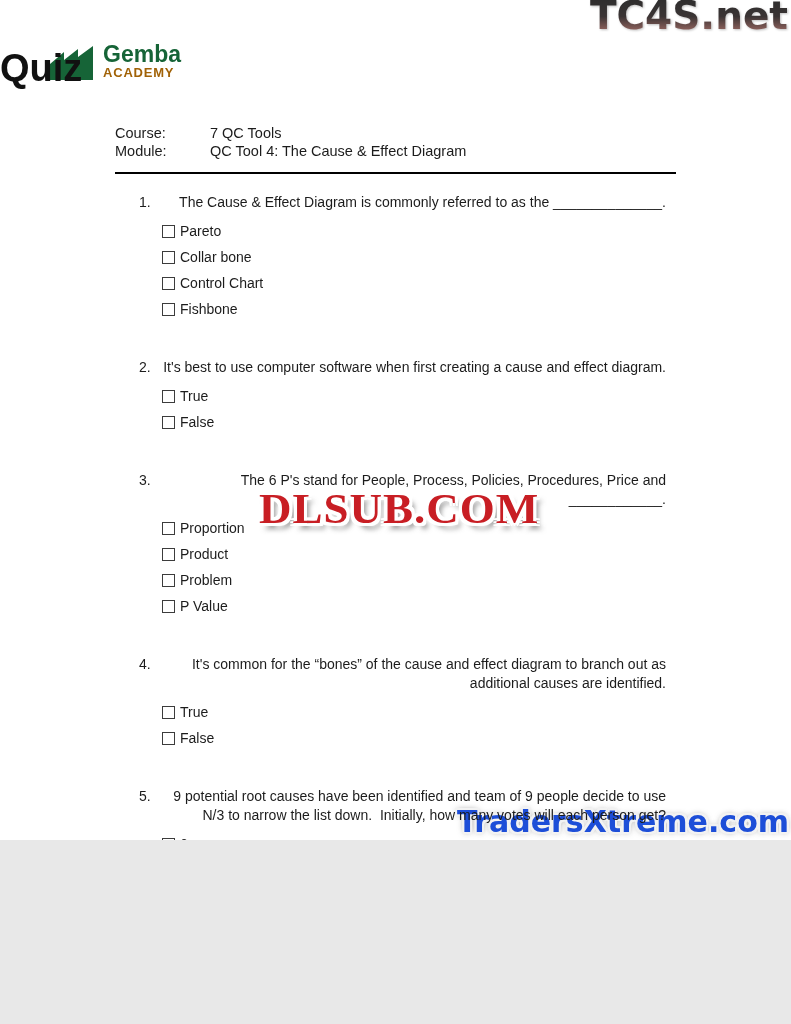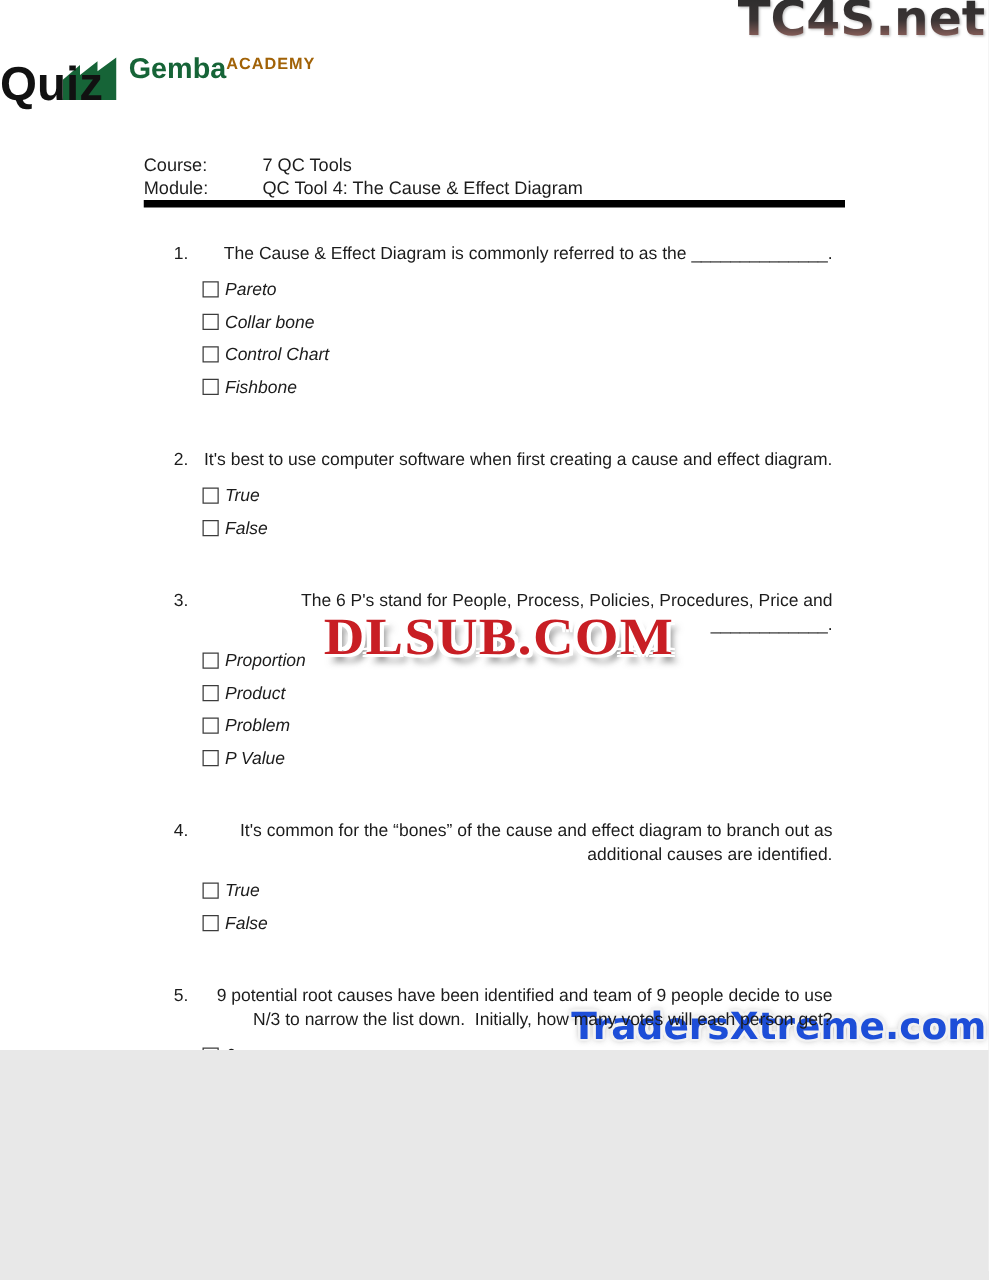--- a/index.html
+++ b/index.html
@@ -34,46 +34,46 @@
     color:#1d4ed8;
     text-shadow:
       -2px -2px 0 #f2f2f2, 2px -2px 0 #f2f2f2, -2px 2px 0 #f2f2f2, 2px 2px 0 #f2f2f2,
       -2px 0 0 #f2f2f2, 2px 0 0 #f2f2f2, 0 -2px 0 #f2f2f2, 0 2px 0 #f2f2f2,
       0 0 6px rgba(120,120,120,0.9);
   }
 
   
   .logo { position:absolute; left:50px; top:43px; display:flex; align-items:flex-start; }
   .factory-icon { margin-right:5px; }
-  .logo-text { display:flex; }
+  .logo-text { display:flex; flex-direction:column; }
   .logo-name   { font-weight:bold; font-size:23px; line-height:22px; color:#166437;
                  font-family:"Liberation Sans", sans-serif; letter-spacing:0px; }
   .logo-sub    { font-weight:bold; font-size:13px; line-height:15px; color:#a16207;
                  letter-spacing:0.8px; }
   .page-title {
     position:absolute; top:49px; left:0; right:51px; text-align:left;
     font-weight:bold; font-size:38px; line-height:38px; color:#111;
   }
 
   
   .course-block {
     position:absolute; left:115px; top:124px; width:561px;
-    border-bottom:6px solid #000000; padding-bottom:0;
+    border-bottom:2px solid #000000; padding-bottom:12px;
     font-size:14.5px; line-height:18px;
   }
   .info-row { display:flex; }
   .info-label { width:95px; flex:none; }
 
   
   .questions { position:absolute; left:139px; top:193px; width:527px; }
   .question { margin-bottom:40px; }
   .q-head { display:flex; font-size:14px; }
   .q-num  { width:24px; flex:none; line-height:19px; }
   .q-text { flex:1; line-height:19px; white-space:pre-wrap;text-align:right; }
-  .options { margin-left:23px;font-style:italic; }
+  .options { margin-left:23px; }
   .option { display:flex; align-items:center; height:17px; margin-top:9px; }
   .option:first-child { margin-top:11px; }
   .checkbox { width:13px; height:13px; border:1px solid #3c3c3c; background:#fff; flex:none; }
   .option-label { margin-left:5px; font-size:14px; line-height:15px; }
 </style>
 </head>
 <body>
 
 <div class="page">
 

